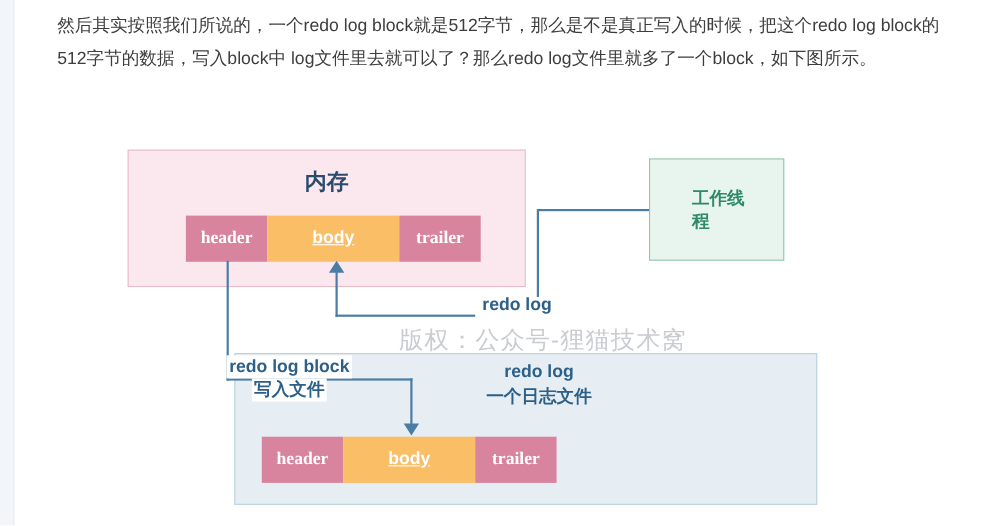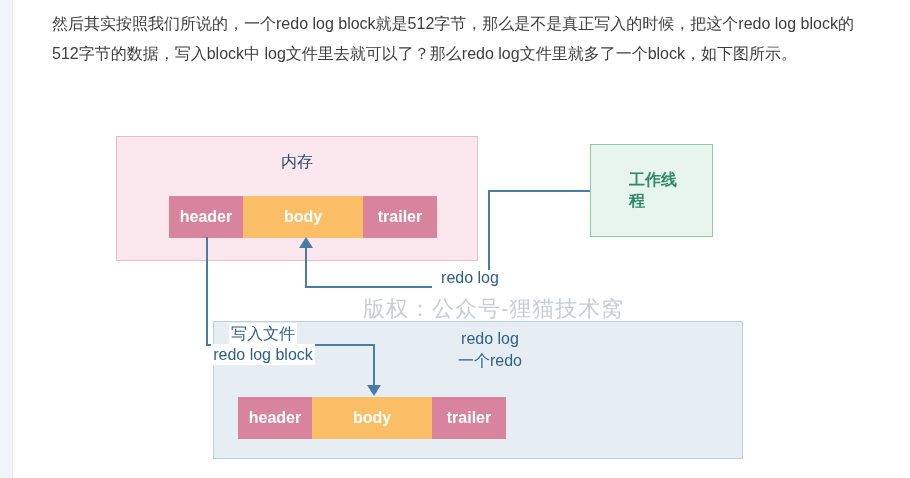--- a/index.html
+++ b/index.html
@@ -51,21 +51,21 @@
     left: 116px; top: 136px;
     width: 362px; height: 125px;
     background: var(--memory-fill);
     border: 1px solid var(--memory-border);
   }
   .memory-title {
     position: absolute;
     left: 116px; top: 152px;
     width: 362px;
     text-align: center;
-    font-size: 16px; font-weight: normal;
+    font-size: 20px; font-weight: bold;
     color: var(--box-title);
   }
   .worker-box {
     left: 590px; top: 144px;
     width: 123px; height: 93px;
     background: var(--worker-fill);
     border: 1px solid var(--worker-border);
   }
   .worker-label {
     position: absolute;
@@ -83,22 +83,22 @@
     border: 1px solid var(--file-border);
   }
   .block {
     position: absolute;
     height: 42px;
     display: flex; align-items: center; justify-content: center;
     color: var(--block-text);
     font-size: 16px; font-weight: 600;
     z-index: 1;
   }
-  .block.pink   { background: var(--block-pink); }
-  .block.orange { background: var(--block-orange); }
+  .block.pink   { background: var(--block-pink); font-family: Liberation Serif, serif; }
+  .block.orange { background: var(--block-orange); text-decoration: underline; }
   .mem-header  { left: 169px; top: 196px; width: 74px; }
   .mem-body    { left: 243px; top: 196px; width: 120px; }
   .mem-trailer { left: 363px; top: 196px; width: 74px; }
   .file-header  { left: 238px; top: 397px; width: 74px; }
   .file-body    { left: 312px; top: 397px; width: 120px; }
   .file-trailer { left: 432px; top: 397px; width: 74px; }
   .cline { position: absolute; background: var(--line); z-index: 1; }
   .arrow { position: absolute; width: 0; height: 0; z-index: 1; }
   .arrow.up {
     border-left: 7px solid transparent;
@@ -107,21 +107,21 @@
   }
   .arrow.down {
     border-left: 7px solid transparent;
     border-right: 7px solid transparent;
     border-top: 11px solid var(--line);
   }
   .dlabel {
     position: absolute;
     z-index: 3;
     text-align: center;
-    font-size: 16px; font-weight: normal;
+    font-size: 16px; font-weight: bold;
     line-height: 21px;
     color: var(--label-blue);
   }
   .write-block-label { left: 418px; top: 267px; width: 104px; }
   .write-file-label  { left: 200px; top: 323px; width: 126px; }
   .write-file-label span { background: #ffffff; display: inline-block; padding: 0 2px; }
   .file-title-label  { left: 425px; top: 328px; width: 130px; line-height: 22px; }
   .watermark {
     position: absolute;
     left: 363px; top: 294px;
@@ -168,26 +168,26 @@
 
   <div class="watermark">版权：公众号-狸猫技术窝</div>
 
   <div class="dlabel write-block-label">
     <div>redo log</div>
   </div>
 
   <div class="box file-box"></div>
 
   <div class="dlabel write-file-label">
+    <div><span>redo log block</span></div>
     <div><span>写入文件</span></div>
-    <div><span>redo log block</span></div>
   </div>
 
   <div class="dlabel file-title-label">
     <div>redo log</div>
-    <div>一个redo</div>
+    <div>一个日志文件</div>
   </div>
 
   <div class="block pink file-header">header</div>
   <div class="block orange file-body">body</div>
   <div class="block pink file-trailer">trailer</div>
 
 </div>
 
 </body></html>

